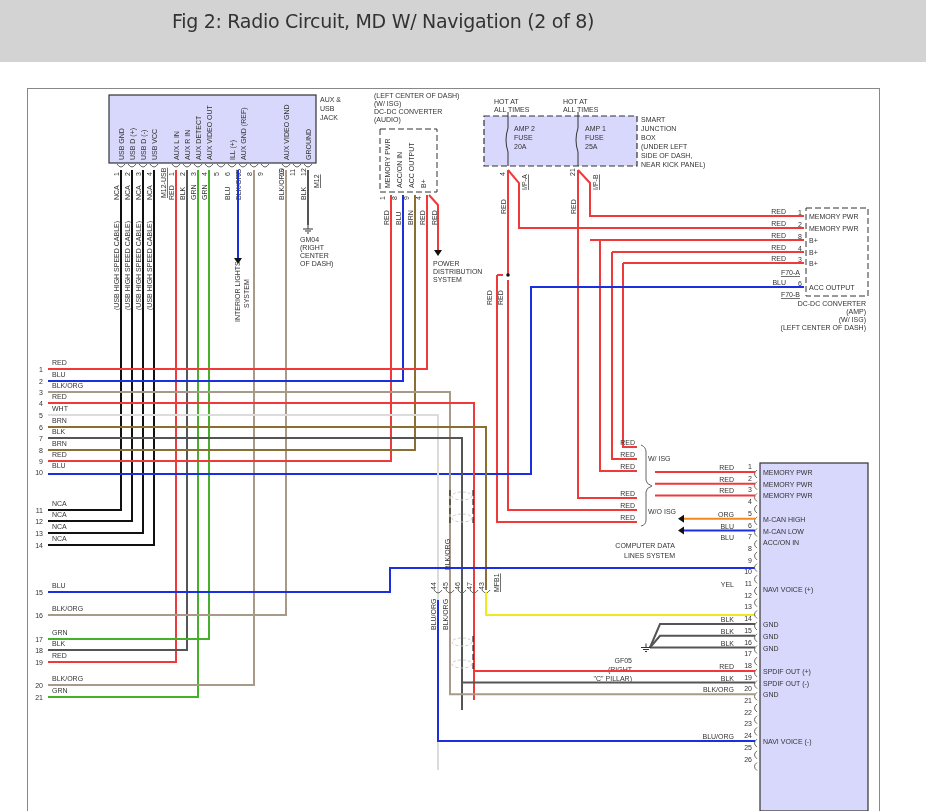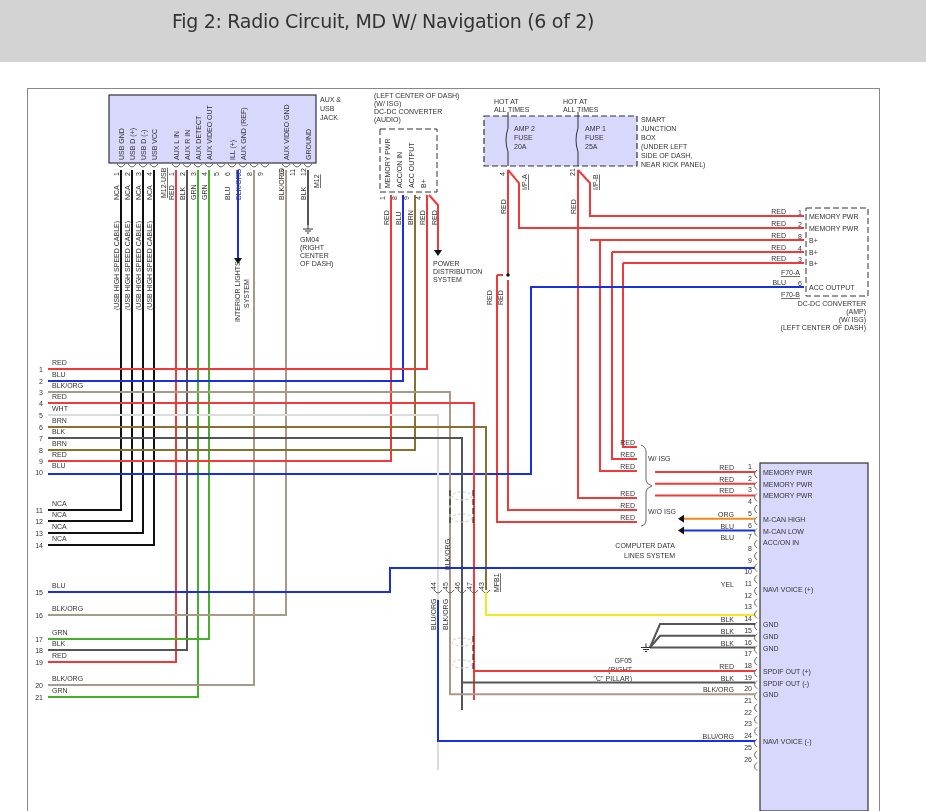--- a/index.html
+++ b/index.html
@@ -7,21 +7,21 @@
   .header { position:absolute; left:0; top:0; width:926px; height:62px; background:#d3d3d3; }
   .header-title { position:absolute; left:172px; top:10px; font-family:"DejaVu Sans", sans-serif; font-size:19px; color:#333; letter-spacing:-0.3px; }
   .frame { position:absolute; left:27px; top:88px; width:851px; height:723px; border:1px solid #888; border-bottom:none; background:#fff; }
   svg { position:absolute; left:0; top:0; }
   svg text { font-family:"Liberation Sans", sans-serif; fill:#333; }
 </style>
 </head>
 <body>
 
 <div class="header">
-  <div class="header-title">Fig 2: Radio Circuit, MD W/ Navigation (6 of 2)</div>
+  <div class="header-title">Fig 2: Radio Circuit, MD W/ Navigation (2 of 8)</div>
 </div>
 <div class="frame"></div>
 
 <svg id="diagram" width="926" height="811" viewBox="0 0 926 811">
     <rect x="109" y="95" width="207" height="68" fill="#d8d8fc" stroke="#333" stroke-width="1.2" stroke-dasharray=""></rect>
     <text x="320" y="102" font-size="7" text-anchor="start">AUX &amp;</text>
     <text x="320" y="111" font-size="7" text-anchor="start">USB</text>
     <text x="320" y="120" font-size="7" text-anchor="start">JACK</text>
     <text x="124" y="160" font-size="7" text-anchor="start" transform="rotate(-90 124 160)">USB GND</text>
     <text x="119" y="176" font-size="7" text-anchor="start" transform="rotate(-90 119 176)">1</text>

